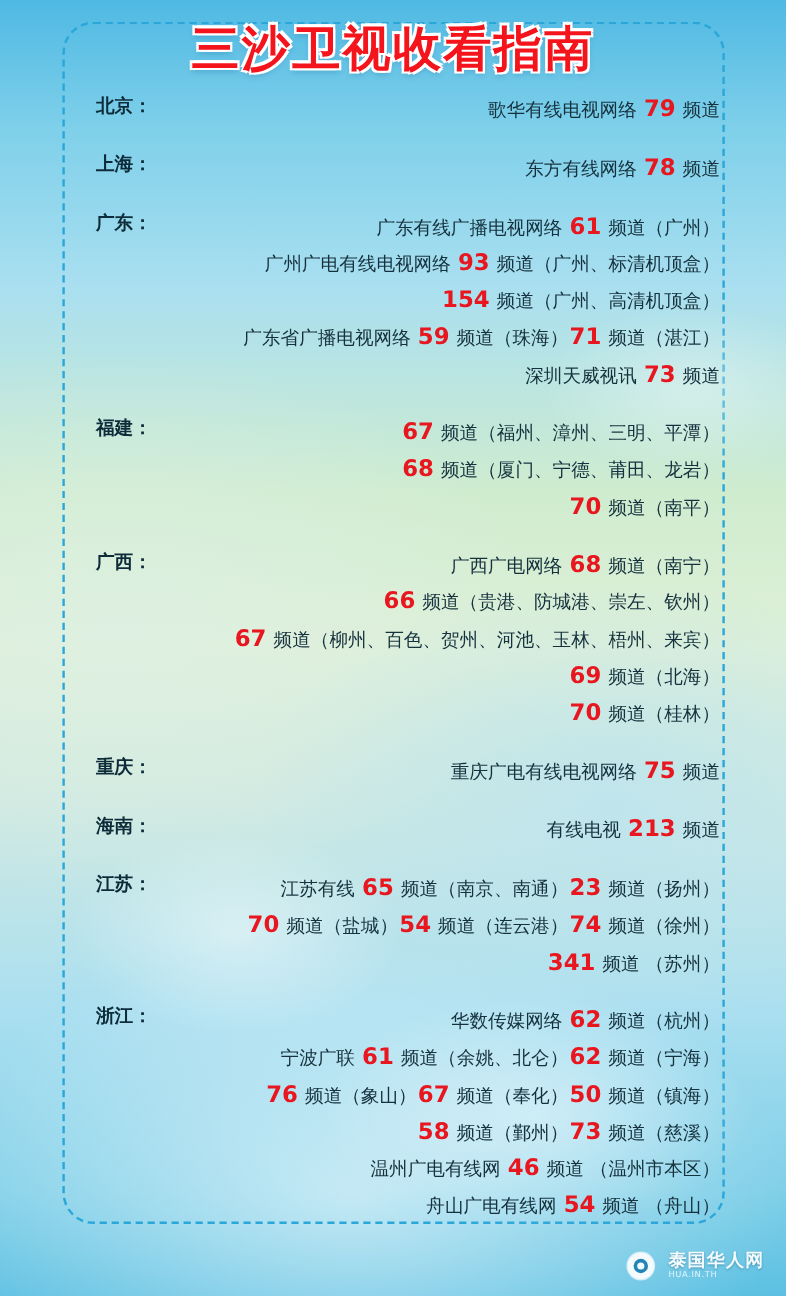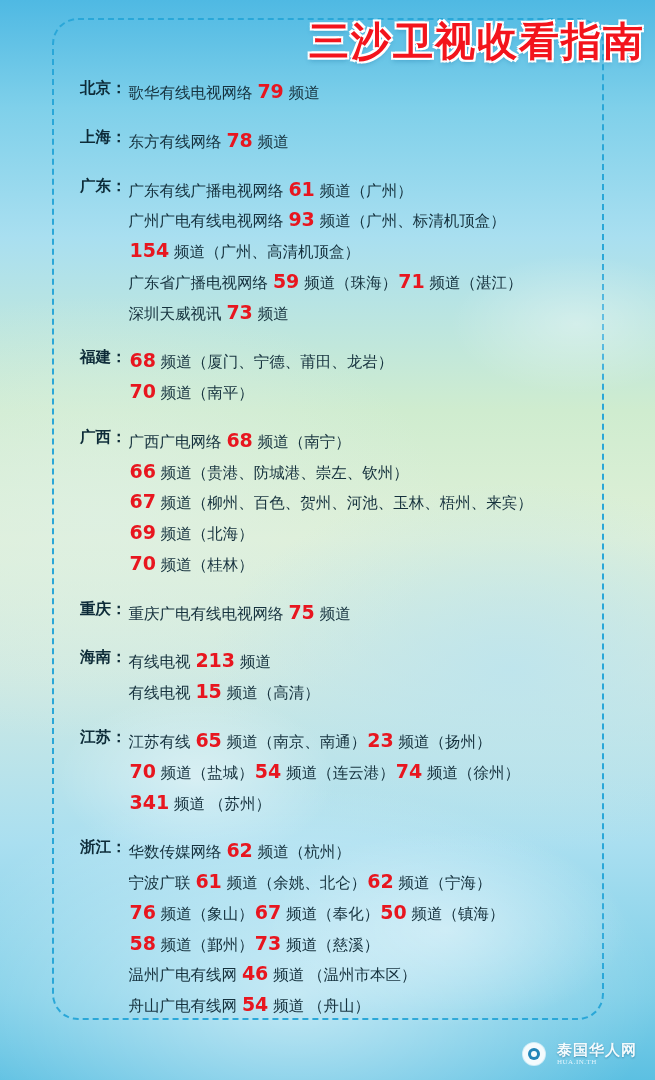--- a/index.html
+++ b/index.html
@@ -44,21 +44,21 @@
     border: 2px dashed #2aa7d8;
     border-radius: 26px;
     box-sizing: border-box;
   }
 
   .title-wrap {
     position: absolute;
     left: 0;
     top: 12px;
     width: 655px;
-    text-align: right;
+    text-align: center;
     z-index: 5;
   }
   .title {
     display: inline-block;
     font-family: "DejaVu Serif", serif;
     font-weight: bold;
     font-size: 40px;
     letter-spacing: 2px;
     color: #f3141c;
     -webkit-text-stroke: 2px #ffffff;
@@ -82,20 +82,21 @@
     z-index: 4;
   }
 
   .entry {
     display: flex;
     align-items: flex-start;
     margin-bottom: 18px;
     font-size: 15.5px;
     line-height: 1.62;
     color: #15313d;
+    text-align: right;
   }
   .prov {
     flex: 0 0 auto;
     font-weight: bold;
     color: #0d2b38;
     white-space: nowrap;
     padding-top: 0px;
   }
   .lines {
     flex: 1 1 auto;
@@ -103,32 +104,31 @@
   }
   .line {
     white-space: nowrap;
   }
   .num {
     color: #e8161f;
     font-weight: bold;
     font-size: 19px;
     padding: 0 1px;
   }
-  .txt { color: #15313d; font-family: Liberation Serif, serif; }
+  .txt { color: #15313d; }
 
   .watermark {
     position: absolute;
     right: 18px;
     bottom: 14px;
     display: flex;
-    align-items: flex-start;
+    align-items: flex-end;
     gap: 12px;
     z-index: 6;
     opacity: 0.92;
-    font-family: Liberation Serif, serif;
   }
   .wm-badge {
     width: 22px;
     height: 22px;
     border-radius: 50%;
     background: #ffffff;
     position: relative;
     box-shadow: 0 0 0 1px rgba(255,255,255,0.7);
   }
   .wm-badge::before {
@@ -195,20 +195,21 @@
           <div class="line"><span class="txt">广东有线广播电视网络 </span><span class="num">61</span><span class="txt"> 频道（广州）</span></div>
           <div class="line"><span class="txt">广州广电有线电视网络 </span><span class="num">93</span><span class="txt"> 频道（广州、标清机顶盒）</span></div>
           <div class="line"><span class="num">154</span><span class="txt"> 频道（广州、高清机顶盒）</span></div>
           <div class="line"><span class="txt">广东省广播电视网络 </span><span class="num">59</span><span class="txt"> 频道（珠海）</span><span class="num">71</span><span class="txt"> 频道（湛江）</span></div>
           <div class="line"><span class="txt">深圳天威视讯 </span><span class="num">73</span><span class="txt"> 频道</span></div>
         </div>
       </div>
       <div class="entry">
         <div class="prov">福建：</div>
         <div class="lines">
+          <div class="line"><span class="num">67</span><span class="txt"> 频道（福州、漳州、三明、平潭）</span></div>
           <div class="line"><span class="num">68</span><span class="txt"> 频道（厦门、宁德、莆田、龙岩）</span></div>
           <div class="line"><span class="num">70</span><span class="txt"> 频道（南平）</span></div>
         </div>
       </div>
       <div class="entry">
         <div class="prov">广西：</div>
         <div class="lines">
           <div class="line"><span class="txt">广西广电网络 </span><span class="num">68</span><span class="txt"> 频道（南宁）</span></div>
           <div class="line"><span class="num">66</span><span class="txt"> 频道（贵港、防城港、崇左、钦州）</span></div>
           <div class="line"><span class="num">67</span><span class="txt"> 频道（柳州、百色、贺州、河池、玉林、梧州、来宾）</span></div>
@@ -219,21 +220,20 @@
       <div class="entry">
         <div class="prov">重庆：</div>
         <div class="lines">
           <div class="line"><span class="txt">重庆广电有线电视网络 </span><span class="num">75</span><span class="txt"> 频道</span></div>
         </div>
       </div>
       <div class="entry">
         <div class="prov">海南：</div>
         <div class="lines">
           <div class="line"><span class="txt">有线电视 </span><span class="num">213</span><span class="txt"> 频道</span></div>
-          <div class="line"><span class="txt">有线电视 </span><span class="num">15</span><span class="txt"> 频道（高清）</span></div>
         </div>
       </div>
       <div class="entry">
         <div class="prov">江苏：</div>
         <div class="lines">
           <div class="line"><span class="txt">江苏有线 </span><span class="num">65</span><span class="txt"> 频道（南京、南通）</span><span class="num">23</span><span class="txt"> 频道（扬州）</span></div>
           <div class="line"><span class="num">70</span><span class="txt"> 频道（盐城）</span><span class="num">54</span><span class="txt"> 频道（连云港）</span><span class="num">74</span><span class="txt"> 频道（徐州）</span></div>
           <div class="line"><span class="num">341</span><span class="txt"> 频道 （苏州）</span></div>
         </div>
       </div>

